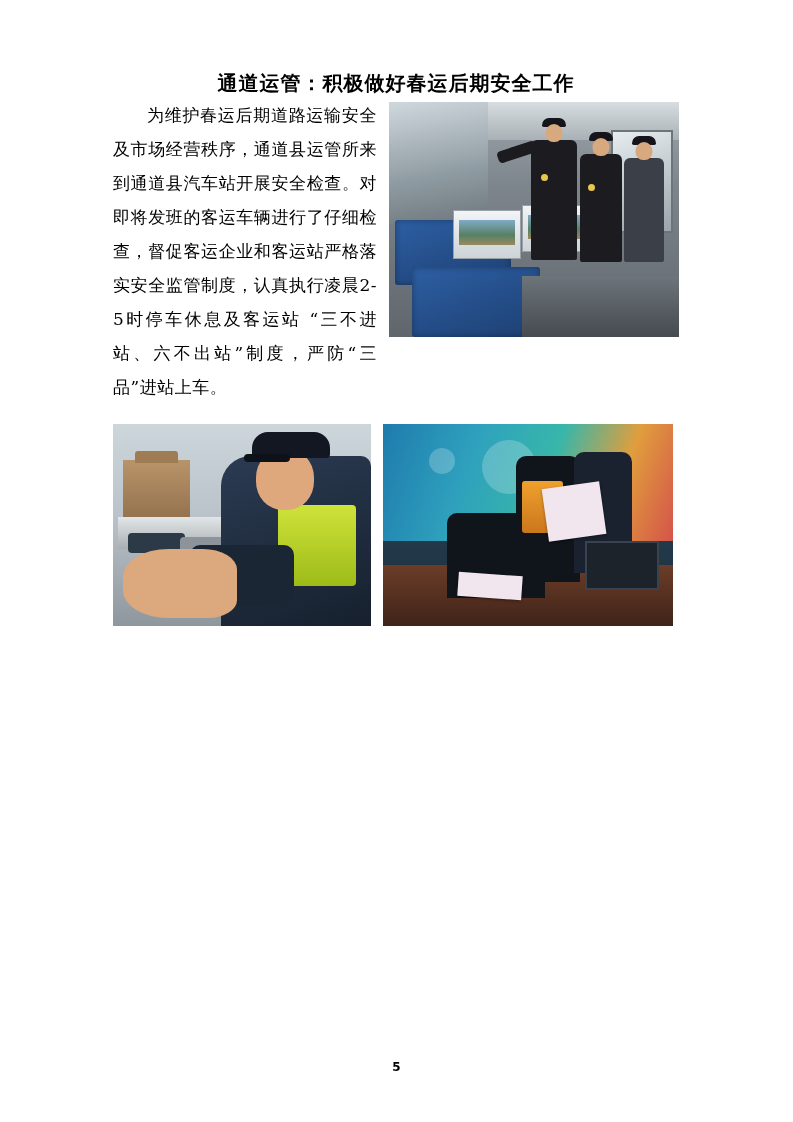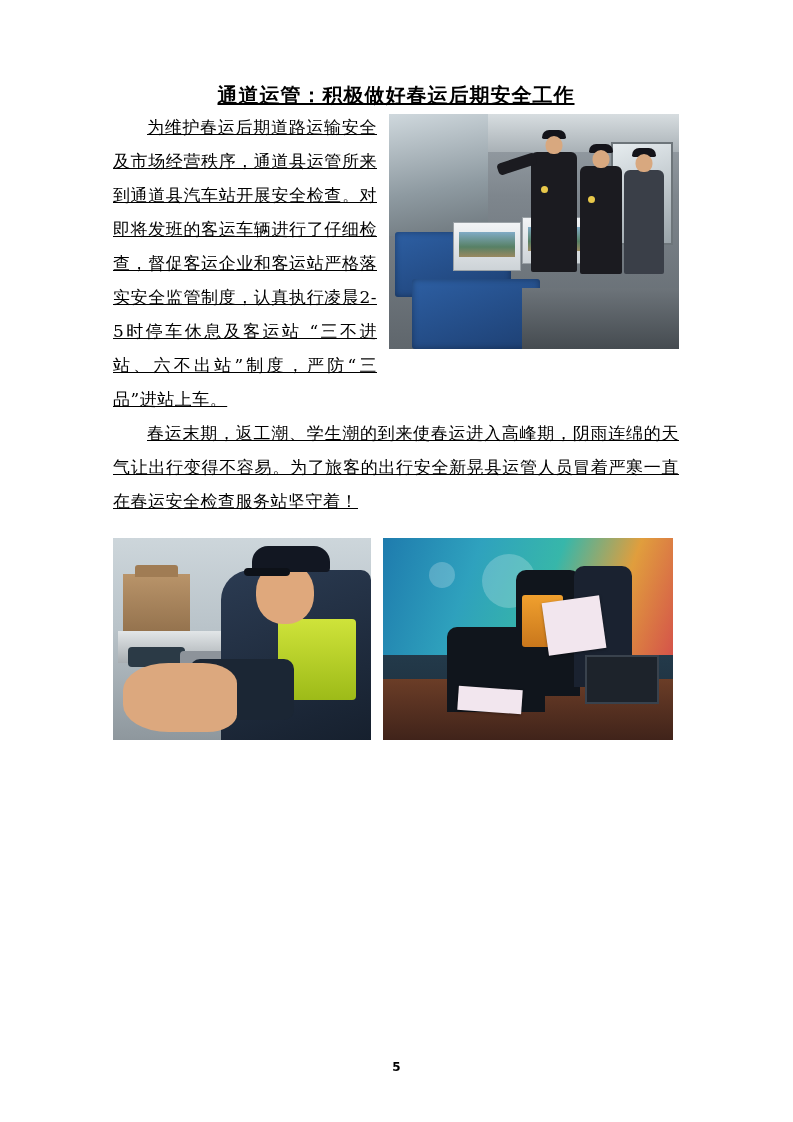--- a/index.html
+++ b/index.html
@@ -13,23 +13,22 @@
     height: 1122px;
     background: #ffffff;
     margin: 0 auto;
     overflow: hidden;
     font-family: "DejaVu Serif", "Liberation Serif", serif;
     color: #000;
   }
   .content {
     position: absolute;
     left: 113px;
-    top: 80px;
+    top: 68px;
     width: 566px;
-    text-decoration: underline;
   }
   h1.section-title, h2.section-title {
     font-family: "DejaVu Sans", "Liberation Sans", sans-serif;
     font-weight: bold;
     font-size: 20px;
     text-align: center;
     margin: 0;
     letter-spacing: 1px;
     line-height: 1.5;
   }
@@ -268,21 +267,20 @@
         <div class="officer ph" style="left:81%; top:24%; width:40px; height:104px; background:#3a3f48;">
           <div class="cap"></div>
           <div class="head"></div>
         </div>
       </div>
 
       <p class="body-text indent">为维护春运后期道路运输安全及市场经营秩序，通道县运管所来到通道县汽车站开展安全检查。对即将发班的客运车辆进行了仔细检查，督促客运企业和客运站严格落实安全监管制度，认真执行凌晨2-5时停车休息及客运站 “三不进站、六不出站”制度，严防“三品”进站上车。</p>
     </div>
 
 
-    <p class="body-text indent">春运末期，返工潮、学生潮的到来使春运进入高峰期，阴雨连绵的天气让出行变得不容易。为了旅客的出行安全新晃县运管人员冒着严寒一直在春运安全检查服务站坚守着！</p>
 
     <div class="img-row">
       <div class="photo photo-a">
         <div class="p2-sky ph"></div>
         <div class="p2-building ph"></div>
         <div class="p2-booth ph"></div>
         <div class="p2-car ph" style="left:6%; top:54%; width:22%; height:10%; background:#2b3a46;"></div>
         <div class="p2-car ph" style="left:26%; top:56%; width:18%; height:9%; background:#8d939a;"></div>
         <div class="p2-officer-body ph"></div>
         <div class="p2-vest ph"></div>

